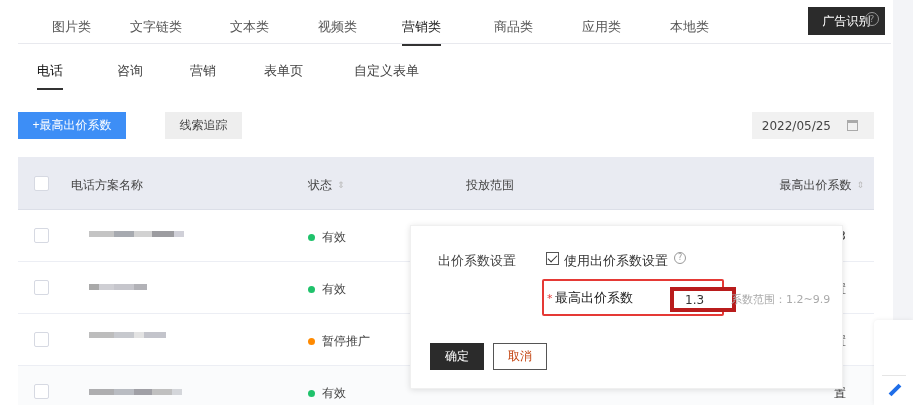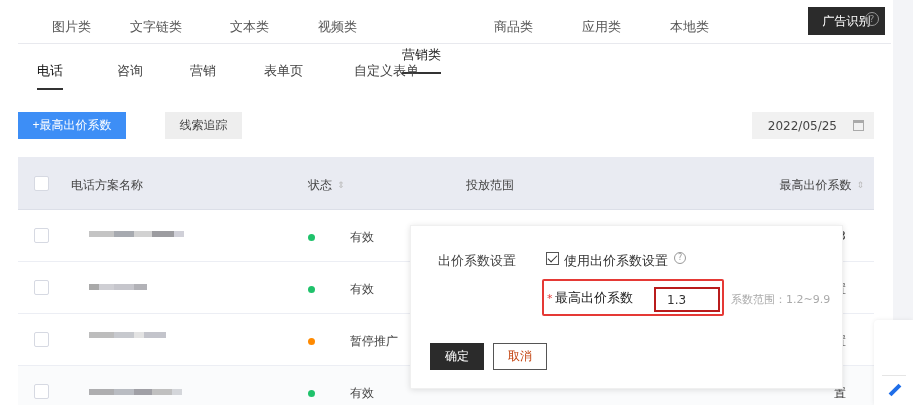--- a/index.html
+++ b/index.html
@@ -4,60 +4,60 @@
   <style>
     * { box-sizing: border-box; margin: 0; padding: 0; }
     html, body { width: 913px; height: 405px; overflow: hidden; background: #fff; }
     body { font-family: "DejaVu Sans", "Liberation Sans", sans-serif; font-size: 12px; color: #333; position: relative; }
 
     .right-gutter { position: absolute; left: 893px; top: 0; width: 20px; height: 405px; background: #f3f4f7; }
 
     
     .top-tabs { position: absolute; left: 18px; top: 0; width: 873px; height: 44px; border-bottom: 1px solid #e8e9ee; }
     .top-tab { position: absolute; top: 18px; font-size: 13px; color: #555; padding-bottom: 8px; white-space: nowrap; }
-    .top-tab.active { color: #222; border-bottom: 2px solid #333; margin-top: 28px; }
+    .top-tab.active { color: #222; border-bottom: 2px solid #333; }
     .ad-btn { position: absolute; left: 790px; top: 7px; width: 77px; height: 28px; background: #2b2b2b; color: #fff; font-size: 12px; border: none; text-align: center; line-height: 28px; }
     .help-icon-top { position: absolute; left: 889px; top: 12px; width: 14px; height: 14px; border: 1px solid #999; border-radius: 50%; color: #999; font-size: 9px; text-align: center; line-height: 12px; }
 
     
     .sub-tab { position: absolute; top: 62px; font-size: 13px; color: #444; padding-bottom: 8px; white-space: nowrap; }
     .sub-tab.active { color: #111; border-bottom: 2px solid #333; }
 
     
     .btn-primary { position: absolute; left: 18px; top: 112px; width: 108px; height: 27px; background: #3d8ef6; color: #fff; font-size: 12px; border: none; text-align: center; line-height: 27px; }
     .btn-secondary { position: absolute; left: 135px; top: 112px; width: 77px; height: 27px; background: #eeeeee; color: #444; font-size: 12px; border: none; text-align: center; line-height: 27px; margin-left: 30px; }
-    .date-picker { position: absolute; left: 752px; top: 112px; width: 122px; height: 27px; background: #f1f1f1; display: flex; align-items: center; justify-content: flex-end; padding-right: 10px; }
+    .date-picker { position: absolute; left: 752px; top: 112px; width: 122px; height: 27px; background: #f1f1f1; display: flex; align-items: center; justify-content: flex-end; padding-right: 16px; }
     .date-text { font-size: 12px; color: #444; margin-right: 16px; }
     .calendar-icon { width: 11px; height: 11px; border: 1px solid #aaa; border-top-width: 3px; position: relative; }
 
     
     .table { position: absolute; left: 18px; top: 157px; width: 856px; }
     .thead { height: 53px; background: #e9ebf2; border-bottom: 1px solid #dcdfe8; position: relative; }
     .th { position: absolute; top: 20px; font-size: 12px; color: #444; white-space: nowrap; }
     .sort-icon { display: inline-block; margin-left: 5px; color: #bbb; font-size: 9px; vertical-align: 1px; }
     .checkbox { position: absolute; left: 16px; width: 15px; height: 15px; border: 1px solid #d6d9e2; background: #fff; border-radius: 2px; }
     .tbody-row { height: 52px; border-bottom: 1px solid #eceef4; position: relative; }
     .tbody-row.last { background: #fafbfc; }
     .blur-name { position: absolute; left: 71px; display: flex; }
     .blur-name span { display: inline-block; height: 6px; }
-    .status { position: absolute; left: 290px; font-size: 12px; color: #444; display: flex; align-items: center; white-space: nowrap; gap: 28px; }
+    .status { position: absolute; left: 290px; font-size: 12px; color: #444; display: flex; align-items: center; white-space: nowrap; }
     .status-dot { width: 7px; height: 7px; border-radius: 50%; margin-right: 7px; }
     .row-end { position: absolute; right: 28px; font-size: 12px; color: #333; }
 
     
     .popover { position: absolute; left: 410px; top: 225px; width: 433px; height: 164px; background: #fff; box-shadow: 0 1px 6px rgba(0,0,0,0.12); border: 1px solid #f0f0f0; }
     .pop-label { position: absolute; left: 27px; top: 26px; font-size: 13px; color: #444; }
     .pop-check-wrap { position: absolute; left: 135px; top: 26px; display: flex; align-items: flex-start; font-size: 13px; color: #333; }
     .pop-checkbox { width: 13px; height: 13px; border: 1px solid #555; margin-right: 5px; position: relative; }
     .pop-checkbox::after { content: ""; position: absolute; left: 3px; top: 0px; width: 4px; height: 8px; border-right: 1.5px solid #333; border-bottom: 1.5px solid #333; transform: rotate(45deg); }
     .help-icon-small { width: 12px; height: 12px; border: 1px solid #999; border-radius: 50%; color: #999; font-size: 8px; text-align: center; line-height: 10px; margin-left: 6px; }
     .highlight-box { position: absolute; left: 131px; top: 53px; width: 182px; height: 37px; border: 2px solid #e53935; border-radius: 2px; }
     .required-star { position: absolute; left: 136px; top: 66px; color: #e53935; font-size: 11px; }
     .coef-label { position: absolute; left: 144px; top: 63px; font-size: 13px; color: #222; }
-    .coef-input { position: absolute; left: 243px; top: 61px; width: 66px; height: 25px; border: 2px solid #b91c1c; font-size: 12px; color: #333; padding-left: 11px; font-family: "DejaVu Sans", sans-serif; }
+    .coef-input { position: absolute; left: 259px; top: 61px; width: 66px; height: 25px; border: 4px solid #b91c1c; font-size: 12px; color: #333; padding-left: 11px; font-family: "DejaVu Sans", sans-serif; }
     .range-hint { position: absolute; left: 320px; top: 66px; font-size: 11px; color: #aaa; white-space: nowrap; }
     .btn-ok { position: absolute; left: 19px; top: 117px; width: 54px; height: 27px; background: #2b2b2b; color: #fff; font-size: 12px; border: none; text-align: center; line-height: 27px; }
     .btn-cancel { position: absolute; left: 82px; top: 117px; width: 54px; height: 27px; background: #fff; color: #c2410c; font-size: 12px; border: 1px solid #555; text-align: center; line-height: 25px; }
 
     
     .float-widget { position: absolute; left: 874px; top: 320px; width: 39px; height: 85px; background: #fff; border-radius: 4px 0 0 0; box-shadow: 0 0 4px rgba(0,0,0,0.08); }
     .headset-icon { position: absolute; left: 13px; top: 12px; width: 14px; height: 13px; border: 3px solid #1f6ee8; border-bottom-color: transparent; border-radius: 8px 8px 4px 4px; }
     .headset-mouth { position: absolute; left: 18px; top: 24px; width: 6px; height: 3px; border-bottom: 2px solid #1f6ee8; border-radius: 0 0 3px 3px; }
     .service-label { position: absolute; left: 6px; top: 35px; font-size: 12px; color: #333; white-space: nowrap; }
     .widget-divider { position: absolute; left: 8px; top: 55px; width: 24px; height: 1px; background: #e5e5e5; }

